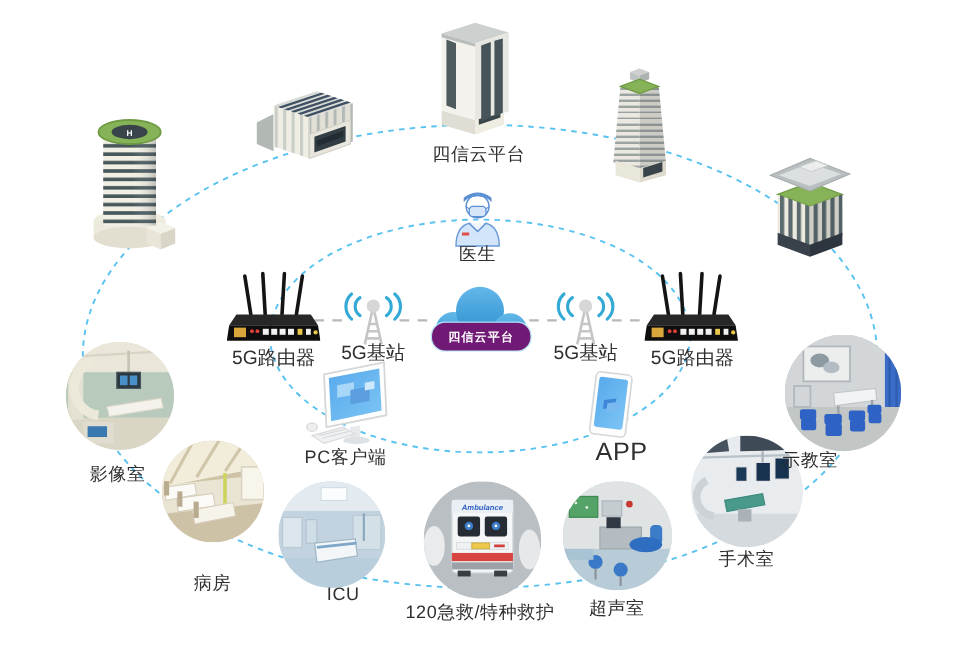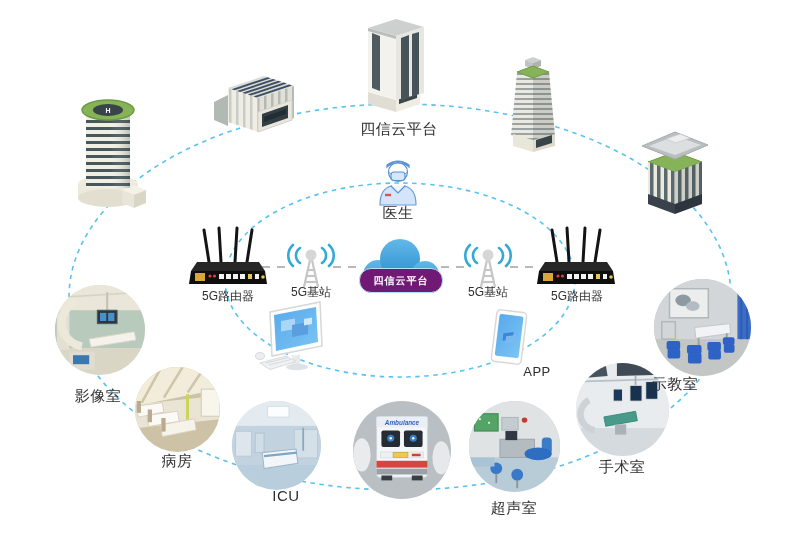--- a/index.html
+++ b/index.html
@@ -1,21 +1,21 @@
 <!DOCTYPE html>
 <html><head>
 <meta charset="utf-8">
 <style>
   html,body{margin:0;padding:0;background:#fff;}
   .canvas{position:relative;width:800px;height:550px;background:#fff;overflow:hidden;
           font-family:"Liberation Sans",sans-serif;}
   .abs{position:absolute;}
   .lbl{position:absolute;text-align:center;color:#2f2f2f;font-size:15px;font-weight:500;
        letter-spacing:.5px;white-space:nowrap;line-height:1.1;}
-  .lbl-sm{font-size:12px;letter-spacing:0;text-align:center;}
+  .lbl-sm{font-size:16px;letter-spacing:0;text-align:center;}
   .circle{position:absolute;border-radius:50%;overflow:hidden;}
   .circle svg{display:block;width:100%;height:100%;}
   .pill{position:absolute;left:7px;top:33px;width:82px;height:23px;border-radius:12px;
         background:#701a75;border:1.5px solid #b5e0f5;color:#fff;font-size:10px;font-weight:bold;
         display:flex;align-items:center;justify-content:center;letter-spacing:1px;}
 </style>
 </head>
 <body>
 
 <div class="canvas">
@@ -273,32 +273,33 @@
       <polygon points="38,27 54,24 54,36 38,39" fill="#5a9ee0"></polygon>
       <polygon points="50,21 58,19.5 58,26 50,27.5" fill="#cfe8fb"></polygon>
       <polygon points="38,58 46,56.5 46,66 38,68" fill="#e8eaec"></polygon>
       <ellipse cx="43" cy="69" rx="11" ry="3.2" fill="#dfe2e4"></ellipse>
       <polygon points="6,65 32,58 42,63.5 16,71.5" fill="#f0f1f2" stroke="#d8dadc" stroke-width="1"></polygon>
       <line x1="12" y1="65" x2="34" y2="59.5" stroke="#d8dadc" stroke-width="1"></line>
       <line x1="15" y1="67" x2="37" y2="61.5" stroke="#d8dadc" stroke-width="1"></line>
       <ellipse cx="6" cy="58" rx="4.5" ry="3.4" fill="#eceeef" stroke="#d8dadc" stroke-width="1"></ellipse>
     </svg>
   </div>
+  <div class="lbl" style="left:228px;top:374px;width:120px">PC客户端</div>
 
   <div class="abs" style="left:486px;top:306px;width:46px;height:62px">
     <svg viewBox="0 0 46 62" width="46" height="62">
       <g transform="rotate(7 23 31)">
         <rect x="8" y="5" width="30" height="52" rx="4" fill="#fdfdfd" stroke="#d5d7d9" stroke-width="1.4"></rect>
         <rect x="11" y="9" width="24" height="42" rx="2" fill="url(#pcg)"></rect>
         <polygon points="17,28 27,25.5 27,33 17,35.5" fill="#3d86d8"></polygon>
         <polygon points="20,30.5 30,28 30,35.5 20,38" fill="#7ab8f0"></polygon>
       </g>
     </svg>
   </div>
-  <div class="lbl" style="left:487px;top:365px;width:100px;font-size:13px">APP</div>
+  <div class="lbl" style="left:468px;top:365px;width:100px;font-size:21px">APP</div>
 
   <div class="circle" style="left:55px;top:285px;width:90px;height:90px">
     <svg viewBox="0 0 100 100" preserveAspectRatio="none">
       <rect width="100" height="100" fill="#d9d6c6"></rect>
       <rect width="100" height="30" fill="#eae7da"></rect>
       <line x1="0" y1="14" x2="100" y2="8" stroke="#d8d4c4" stroke-width="2"></line>
       <rect y="28" width="100" height="42" fill="#b7cabb"></rect>
       <rect x="2" y="28" width="14" height="44" fill="#e4e1d2"></rect>
       <path d="M24,18 a26,26 0 0 0 6,50" fill="none" stroke="#ece9da" stroke-width="9"></path>
       <line x1="58" y1="8" x2="58" y2="30" stroke="#c8c4b4" stroke-width="2.5"></line>
@@ -323,21 +324,21 @@
       <rect x="78" y="26" width="22" height="32" fill="#f8f5ea" stroke="#d8d2c0" stroke-width="1.5"></rect>
       <rect x="60" y="32" width="3.5" height="30" fill="#ccd45c"></rect>
       <polygon points="2,46 32,42 34,53 4,59" fill="#fbfaf6" stroke="#d6cdba" stroke-width="1"></polygon>
       <polygon points="14,57 50,52 52,64 16,70" fill="#fbfaf6" stroke="#d6cdba" stroke-width="1"></polygon>
       <polygon points="30,68 70,61 72,74 32,82" fill="#f6f3ea" stroke="#d6cdba" stroke-width="1"></polygon>
       <rect x="2" y="40" width="5" height="14" fill="#b8ab8e"></rect>
         <rect x="15" y="50" width="5" height="15" fill="#b8ab8e"></rect>
         <rect x="31" y="60" width="5" height="16" fill="#b8ab8e"></rect>
     </svg>
   </div>
-  <div class="lbl" style="left:127px;top:453px;width:100px">病房</div>
+  <div class="lbl" style="left:127px;top:479px;width:100px">病房</div>
 
   <div class="circle" style="left:232px;top:401px;width:89px;height:89px">
     <svg viewBox="0 0 100 100" preserveAspectRatio="none">
       <rect width="100" height="100" fill="#b9cedd"></rect>
       <rect width="100" height="28" fill="#e4ebf0"></rect>
       <rect x="40" y="6" width="24" height="12" fill="#fbfdfe" stroke="#d0dce4" stroke-width="1"></rect>
       <rect y="28" width="100" height="44" fill="#c2d3df"></rect>
       <rect x="4" y="34" width="18" height="28" fill="#dce6ec" stroke="#b8c8d4" stroke-width="1"></rect>
       <rect x="70" y="32" width="26" height="32" fill="#d4e0e8" stroke="#b8c8d4" stroke-width="1"></rect>
       <rect x="26" y="36" width="10" height="22" fill="#cfdde6" stroke="#aec2d0" stroke-width="1"></rect>
@@ -364,20 +365,21 @@
         <circle cx="61.5" cy="38" r="1.2" fill="#ffffff"></circle>
       <rect x="28" y="52" width="44" height="6" fill="#eef0f2" stroke="#d8dce0" stroke-width="0.8"></rect>
       <rect x="41" y="52.5" width="15" height="5" fill="#f0c84c" stroke="#c8a83c" stroke-width="0.8"></rect>
       <line x1="60" y1="55" x2="69" y2="55" stroke="#d04038" stroke-width="2.5"></line>
       <rect x="24" y="61" width="52" height="7" fill="#d64540"></rect>
       <rect x="24" y="69" width="52" height="6" fill="#9aa2a8"></rect>
       <rect x="29" y="76" width="11" height="5" fill="#3a3e42"></rect>
         <rect x="60" y="76" width="11" height="5" fill="#3a3e42"></rect>
     </svg>
   </div>
+  <div class="lbl" style="left:310px;top:503px;width:180px">120急救/特种救护</div>
 
   <div class="circle" style="left:469px;top:401px;width:91px;height:91px">
     <svg viewBox="0 0 100 100" preserveAspectRatio="none">
       <rect width="100" height="100" fill="#b8ccd8"></rect>
       <rect width="100" height="62" fill="#dfe3e4"></rect>
       <rect x="6" y="14" width="26" height="19" fill="#54a468" stroke="#3f8a52" stroke-width="1.2"></rect>
       <circle cx="12" cy="20" r="1.2" fill="#e8f2e8"></circle>
         <circle cx="22" cy="24" r="1.2" fill="#e8f2e8"></circle>
       <rect x="36" y="18" width="18" height="14" fill="#c4ccd0" stroke="#aab4ba" stroke-width="1"></rect>
       <circle cx="61" cy="21" r="3" fill="#c83830"></circle>

